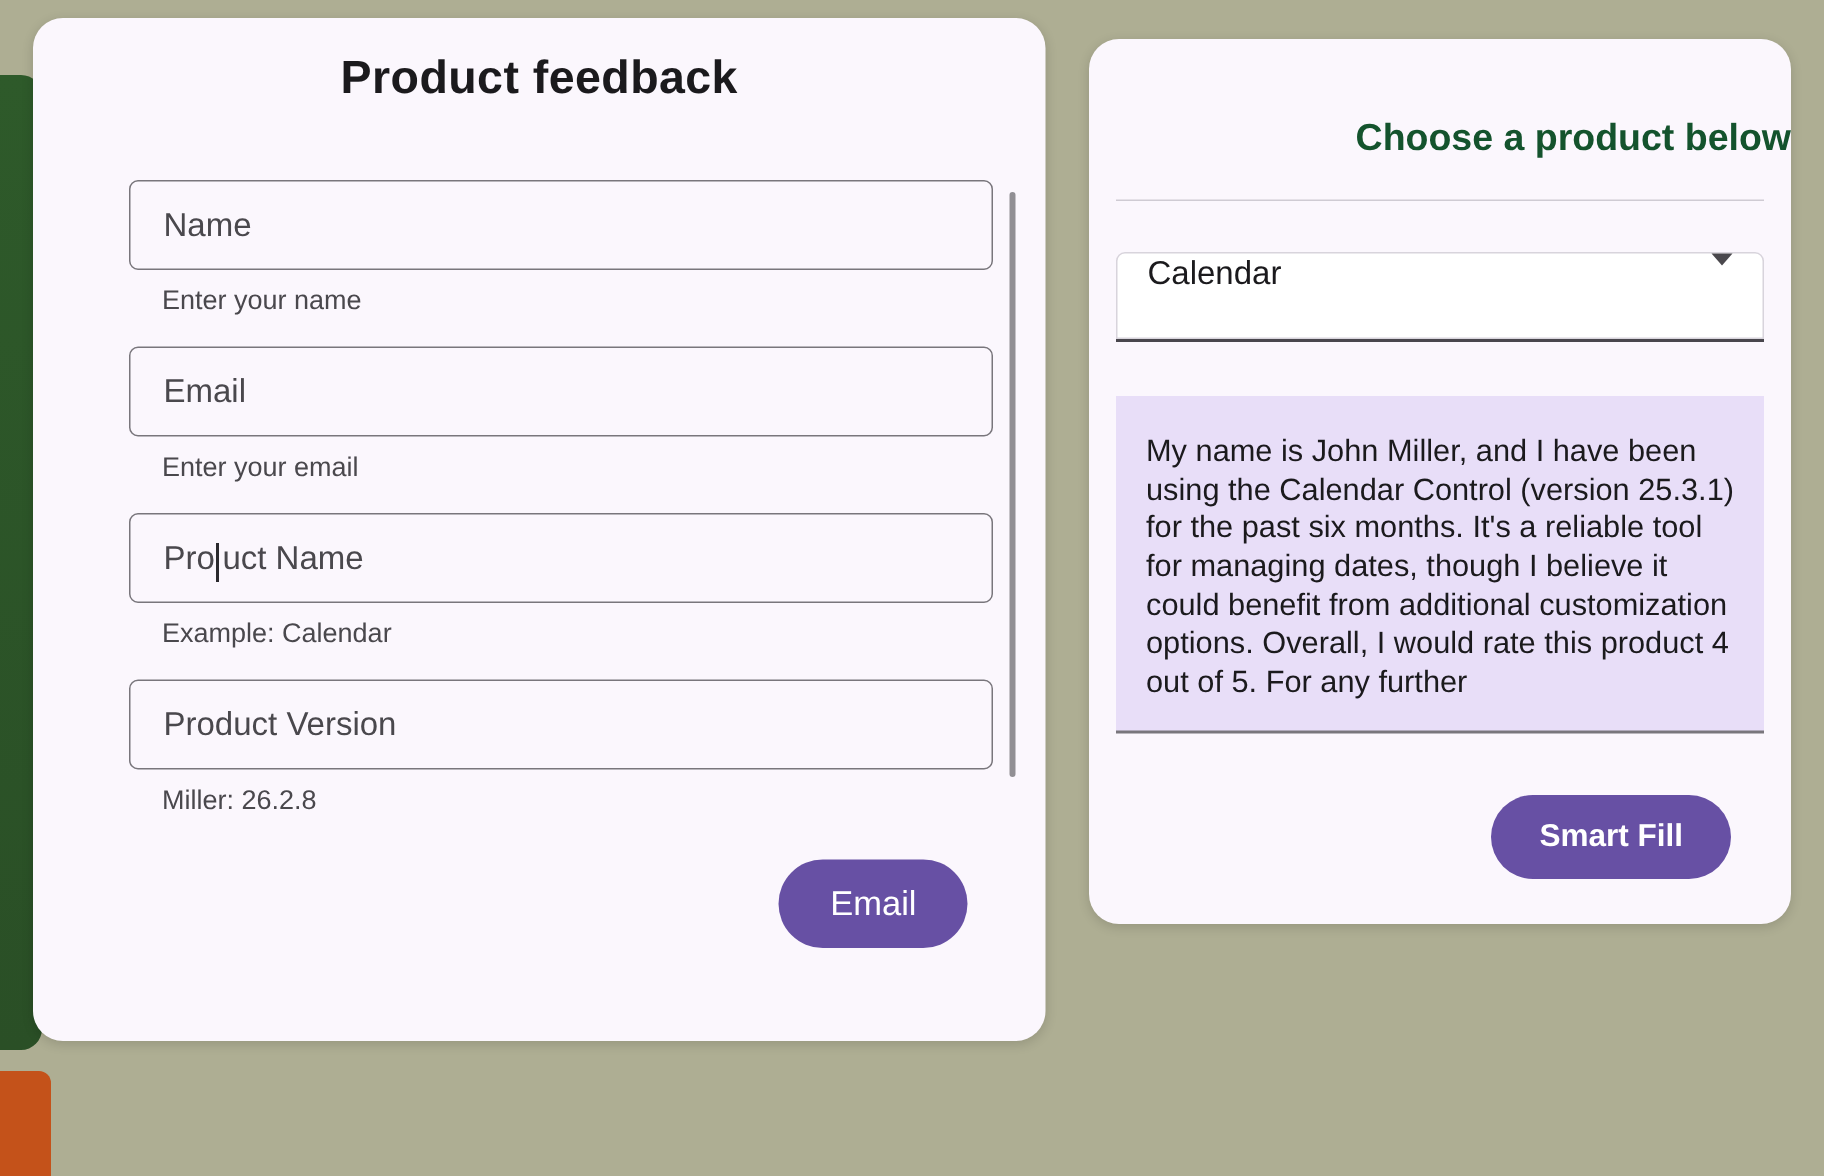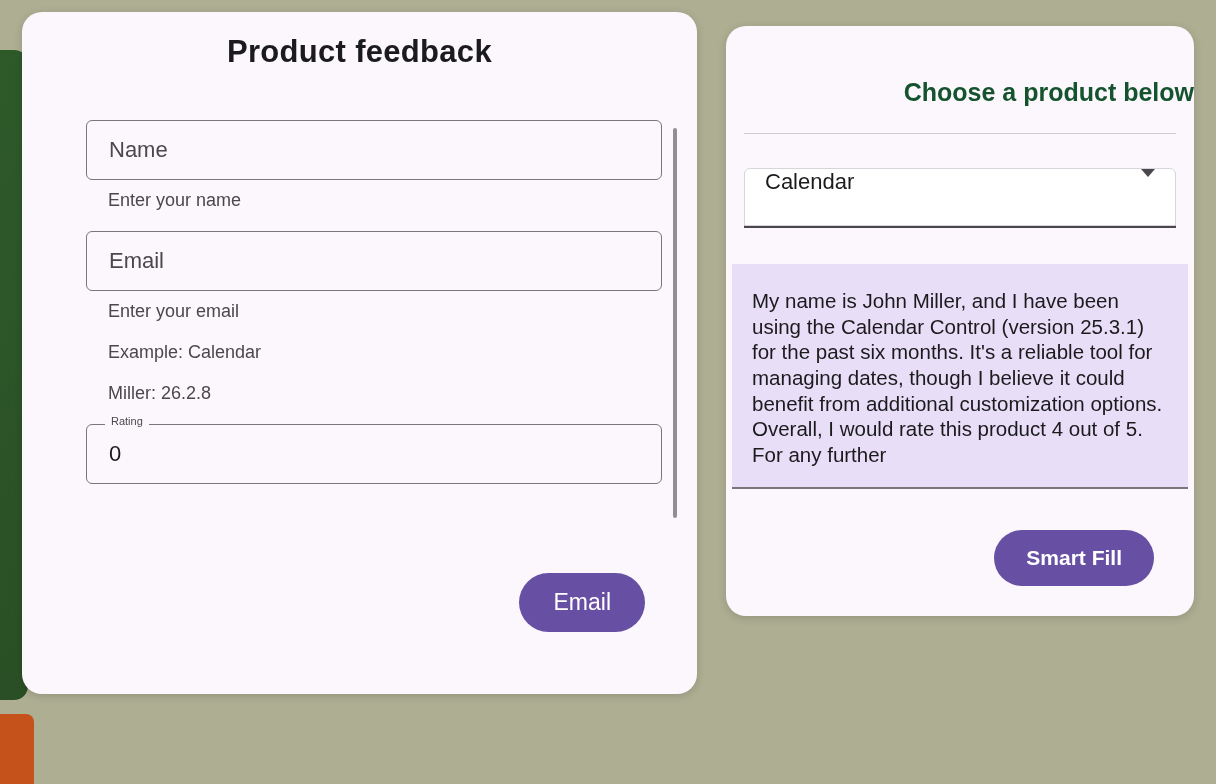--- a/index.html
+++ b/index.html
@@ -80,21 +80,21 @@
   .hr{height:1px;background:#cfcbd3;margin:0 18px;}
   .dropdown{
     margin:34px 18px 0;height:56px;border:1px solid #d8d4dc;border-radius:6px 6px 0 0;
     box-shadow:0 2px 0 #49464d;background:#fff;
     display:flex;justify-content:space-between;
     padding:0 20px;font-size:22px;color:#1b1a1d;cursor:pointer;
   }
   .dropdown .chev{width:0;height:0;border-left:7px solid transparent;
     border-right:7px solid transparent;border-top:8px solid #4a484d;}
   .desc-box{
-    margin:38px 6px 0;background:#e8def8;border-radius:0;
+    margin:38px 18px 0;background:#e8def8;border-radius:0;
     box-shadow:inset 0 -1px 0 #79767c,0 1px 0 #79767c;
     padding:24px 20px 20px;height:180px;overflow:hidden;
     font-size:20.5px;line-height:1.25;color:#1b1a1d;
   }
   .smart-btn{
     position:absolute;right:40px;bottom:30px;
     background:#6750a4;color:#fff;border:none;border-radius:32px;
     font-size:21px;font-weight:700;padding:16px 32px;cursor:pointer;
   }
 </style>
@@ -113,24 +113,30 @@
       <div class="text-input placeholder">Name</div>
       <div class="hint">Enter your name</div>
     </div>
 
     <div class="field">
       <div class="text-input placeholder">Email</div>
       <div class="hint">Enter your email</div>
     </div>
 
     <div class="field">
+      <div class="text-input placeholder">
+        <span>Pro</span>
+          <span class="ibeam"></span>
+          <span>uct&nbsp;Name</span>
+      </div>
       <div class="hint">Example: Calendar</div>
     </div>
 
     <div class="field">
+      <div class="text-input placeholder">Product Version</div>
       <div class="hint">Miller: 26.2.8</div>
     </div>
 
     <div class="field">
       <div class="rating-wrap">
         <span class="rating-label">Rating</span>
         <span>0</span>
       </div>
     </div>
 

